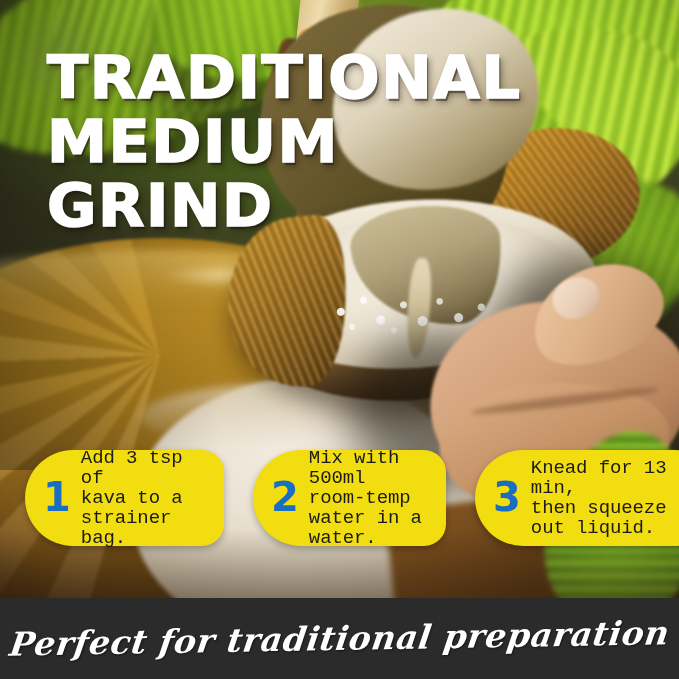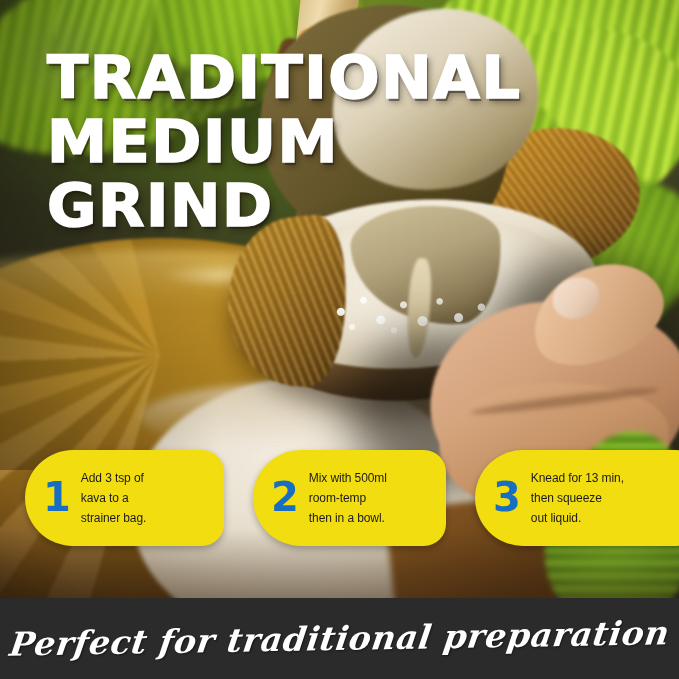--- a/index.html
+++ b/index.html
@@ -393,22 +393,22 @@
   .step-num{
     font-family:"DejaVu Sans", sans-serif;
     font-weight:700;
     font-size:40px;
     line-height:1;
     color:#1a6ec2;
     flex:0 0 auto;
     padding-bottom:2px;
   }
   .step-text{
-    font-family:Liberation Sans, sans-serif;
-    font-size:12px;
+    font-family:Liberation Mono, monospace;
+    font-size:19px;
     line-height:20px;
     color:#1b1b1b;
     letter-spacing:-.1px;
     white-space:pre-line;
   }
 
   
   .banner{
     position:absolute; left:0; bottom:0;
     width:100%; height:81px;
@@ -499,21 +499,21 @@
       <span class="step-num">1</span>
       <span class="step-text">Add 3 tsp of
 kava to a
 strainer bag.</span>
     </div>
 
     <div class="step-card c2">
       <span class="step-num">2</span>
       <span class="step-text">Mix with 500ml
 room-temp
-then in a bowl.</span>
+water in a water.</span>
     </div>
 
     <div class="step-card c3">
       <span class="step-num">3</span>
       <span class="step-text">Knead for 13 min,
 then squeeze
 out liquid.</span>
     </div>
 
   </div>

